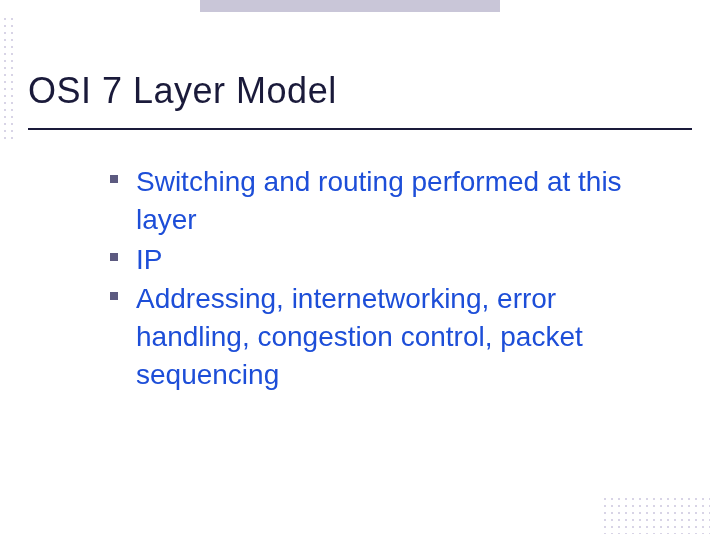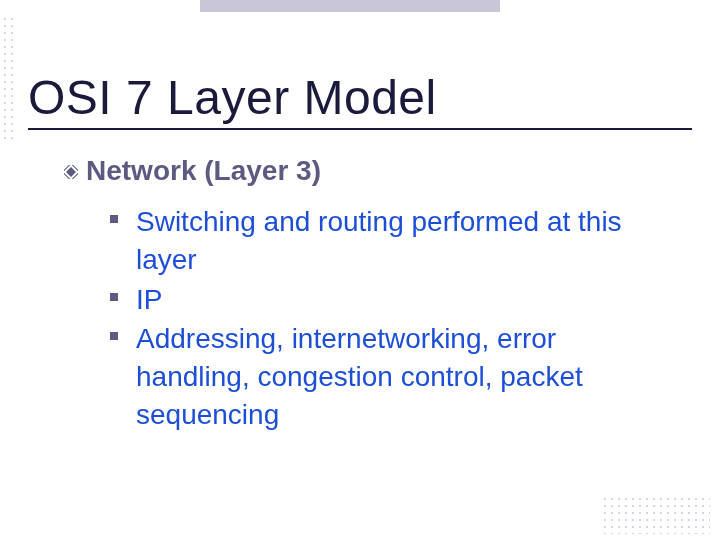--- a/index.html
+++ b/index.html
@@ -37,21 +37,21 @@
     width: 110px;
     height: 40px;
     background-image: radial-gradient(circle at 1px 1px, #d8d4e6 1px, transparent 1px);
     background-size: 7px 7px;
     background-position: 4px 4px;
   }
   .slide-title {
     position: absolute;
     top: 70px;
     left: 28px;
-    font-size: 48px;
+    font-size: 36px;
     color: #1a1a3a;
     font-weight: 400;
     letter-spacing: 0.5px;
   }
   .title-rule {
     position: absolute;
     top: 128px;
     left: 28px;
     width: 664px;
     height: 2px;
@@ -108,27 +108,20 @@
 <body>
 
 <div class="top-bar"></div>
 <div class="left-dots"></div>
 <div class="bottom-dots"></div>
 
 <div class="slide-title">OSI 7 Layer Model</div>
 <div class="title-rule"></div>
 
 <div class="content">
-  <div class="level1">
-    <svg class="diamond-bullet" viewBox="0 0 14 14">
-      <rect x="3.5" y="3.5" width="7" height="7" fill="#5c5a80" transform="rotate(45 7 7)"></rect>
-      <rect x="1" y="1" width="12" height="12" fill="none" stroke="#5c5a80" stroke-width="1" transform="rotate(45 7 7)"></rect>
-    </svg>
-    <div class="level1-text">Network (Layer 3)</div>
-  </div>
 
   <div class="level2-list">
     <div class="level2">
       <div class="square-bullet"></div>
       <div class="level2-text">Switching and routing performed at this layer</div>
     </div>
     <div class="level2">
       <div class="square-bullet"></div>
       <div class="level2-text">IP</div>
     </div>

